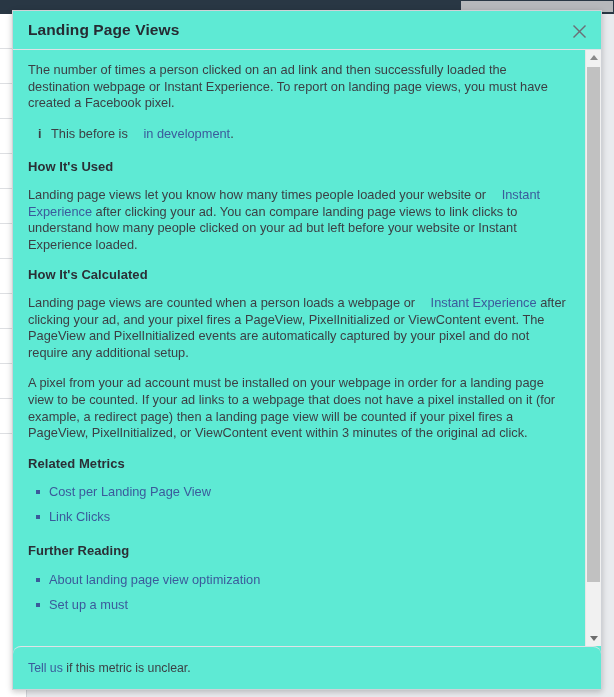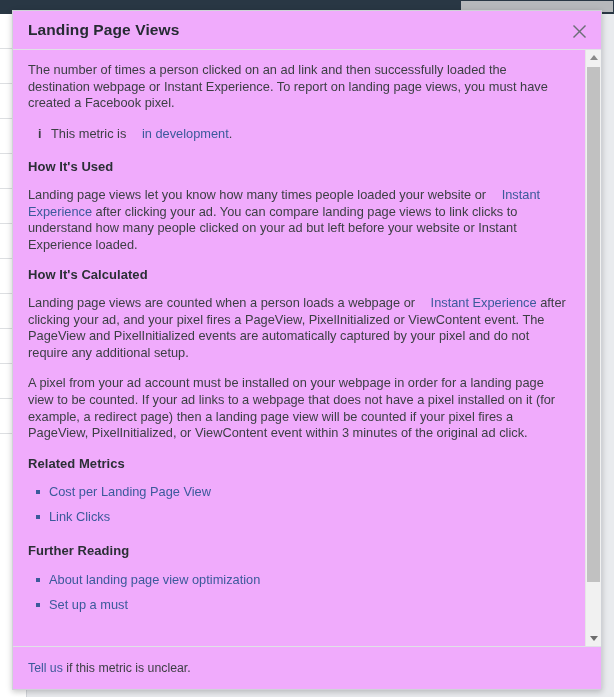--- a/index.html
+++ b/index.html
@@ -56,21 +56,21 @@
   }
   .bg-row.link { color: #3b5998; font-weight: bold; }
 
   
   #modal {
     position: absolute;
     left: 12px;
     top: 10px;
     width: 590px;
     height: 680px;
-    background: #f0abfc;
+    background: #5eead4;
     border: 1px solid #cfd2d7;
     box-shadow: 0 2px 6px rgba(0,0,0,0.22);
     box-sizing: border-box;
     display: flex;
     flex-direction: column;
   }
 
   
   #modal-header {
     position: relative;
@@ -225,20 +225,21 @@
   #modal-footer {
     height: 43px;
     min-height: 43px;
     border-top: 1px solid #e0e2e6;
     display: flex;
     align-items: center;
     padding-left: 15px;
     font-size: 12.3px;
     color: #3c3f44;
     box-sizing: border-box;
+    border-radius: 8px;
   }
   #modal-footer a {
     color: #3b5a9b;
     text-decoration: none;
     cursor: pointer;
   }
 </style>
 </head>
 <body>
 
@@ -275,21 +276,21 @@
   </div>
 
   <div id="modal-body">
 
     <div id="modal-content">
 
       <p>The number of times a person clicked on an ad link and then successfully loaded the destination webpage or Instant Experience. To report on landing page views, you must have created a Facebook pixel.</p>
 
       <div class="note">
         <span class="i-glyph">i</span>
-        <span><span>This metric is </span><a class="lnk">in development</a><span>.</span></span>
+        <span><span>This before is </span><a class="lnk">in development</a><span>.</span></span>
       </div>
 
       <h3 class="sec-head">How It's Used</h3>
       <p><span>Landing page views let you know how many times people loaded your website or </span><a class="lnk">Instant Experience</a><span> after clicking your ad. You can compare landing page views to link clicks to understand how many people clicked on your ad but left before your website or Instant Experience loaded.</span></p>
 
       <h3 class="sec-head">How It's Calculated</h3>
       <p><span>Landing page views are counted when a person loads a webpage or </span><a class="lnk">Instant Experience</a><span> after clicking your ad, and your pixel fires a PageView, PixelInitialized or ViewContent event. The PageView and PixelInitialized events are automatically captured by your pixel and do not require any additional setup.</span></p>
       <p>A pixel from your ad account must be installed on your webpage in order for a landing page view to be counted. If your ad links to a webpage that does not have a pixel installed on it (for example, a redirect page) then a landing page view will be counted if your pixel fires a PageView, PixelInitialized, or ViewContent event within 3 minutes of the original ad click.</p>
 
       <h3 class="sec-head related">Related Metrics</h3>

